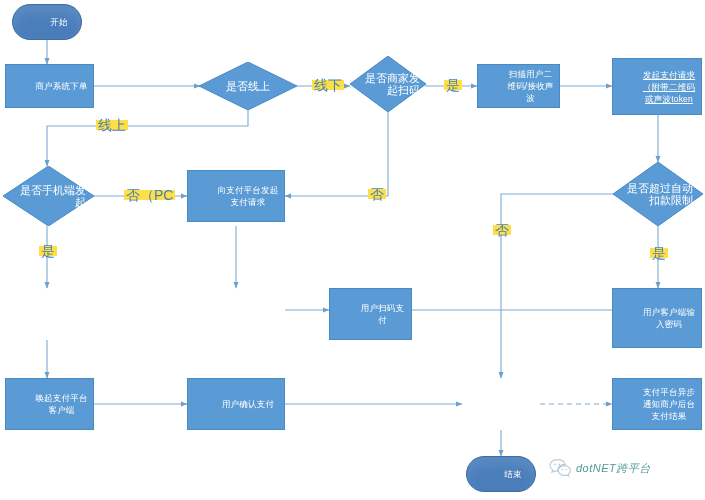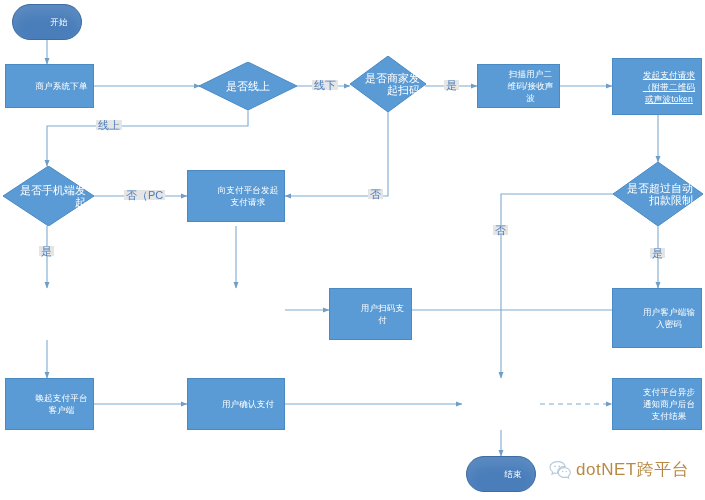--- a/index.html
+++ b/index.html
@@ -75,40 +75,41 @@
     text-align: right;
     color: #ffffff;
     font-size: 11px;
     line-height: 12px;
     padding: 0 14px;
     box-sizing: border-box;
   }
   .edge-label {
     position: absolute;
     color: #4a7ebb;
-    font-size: 11px;
+    font-size: 14px;
     line-height: 10px;
-    background: #e5e5e5;
+    background: #fde047;
     padding: 0 2px;
     white-space: nowrap;
     z-index: 4;
   }
   #watermark {
     position: absolute;
     display: flex;
     align-items: center;
     gap: 5px;
     z-index: 5;
     opacity: 0.75;
   }
   #watermark .wm-text {
-    color: #a16207;
-    font-size: 17px;
+    color: #0f766e;
+    font-size: 11px;
     letter-spacing: 0.5px;
     white-space: nowrap;
+    font-style: italic;
   }
 </style>
 </head>
 <body>
 
 <div id="canvas">
 
   <svg id="edges" viewBox="0 0 705 500" xmlns="http://www.w3.org/2000/svg">
     <defs>
       <marker id="arrow" markerWidth="7" markerHeight="7" refX="6.2" refY="3" orient="auto" markerUnits="userSpaceOnUse">

